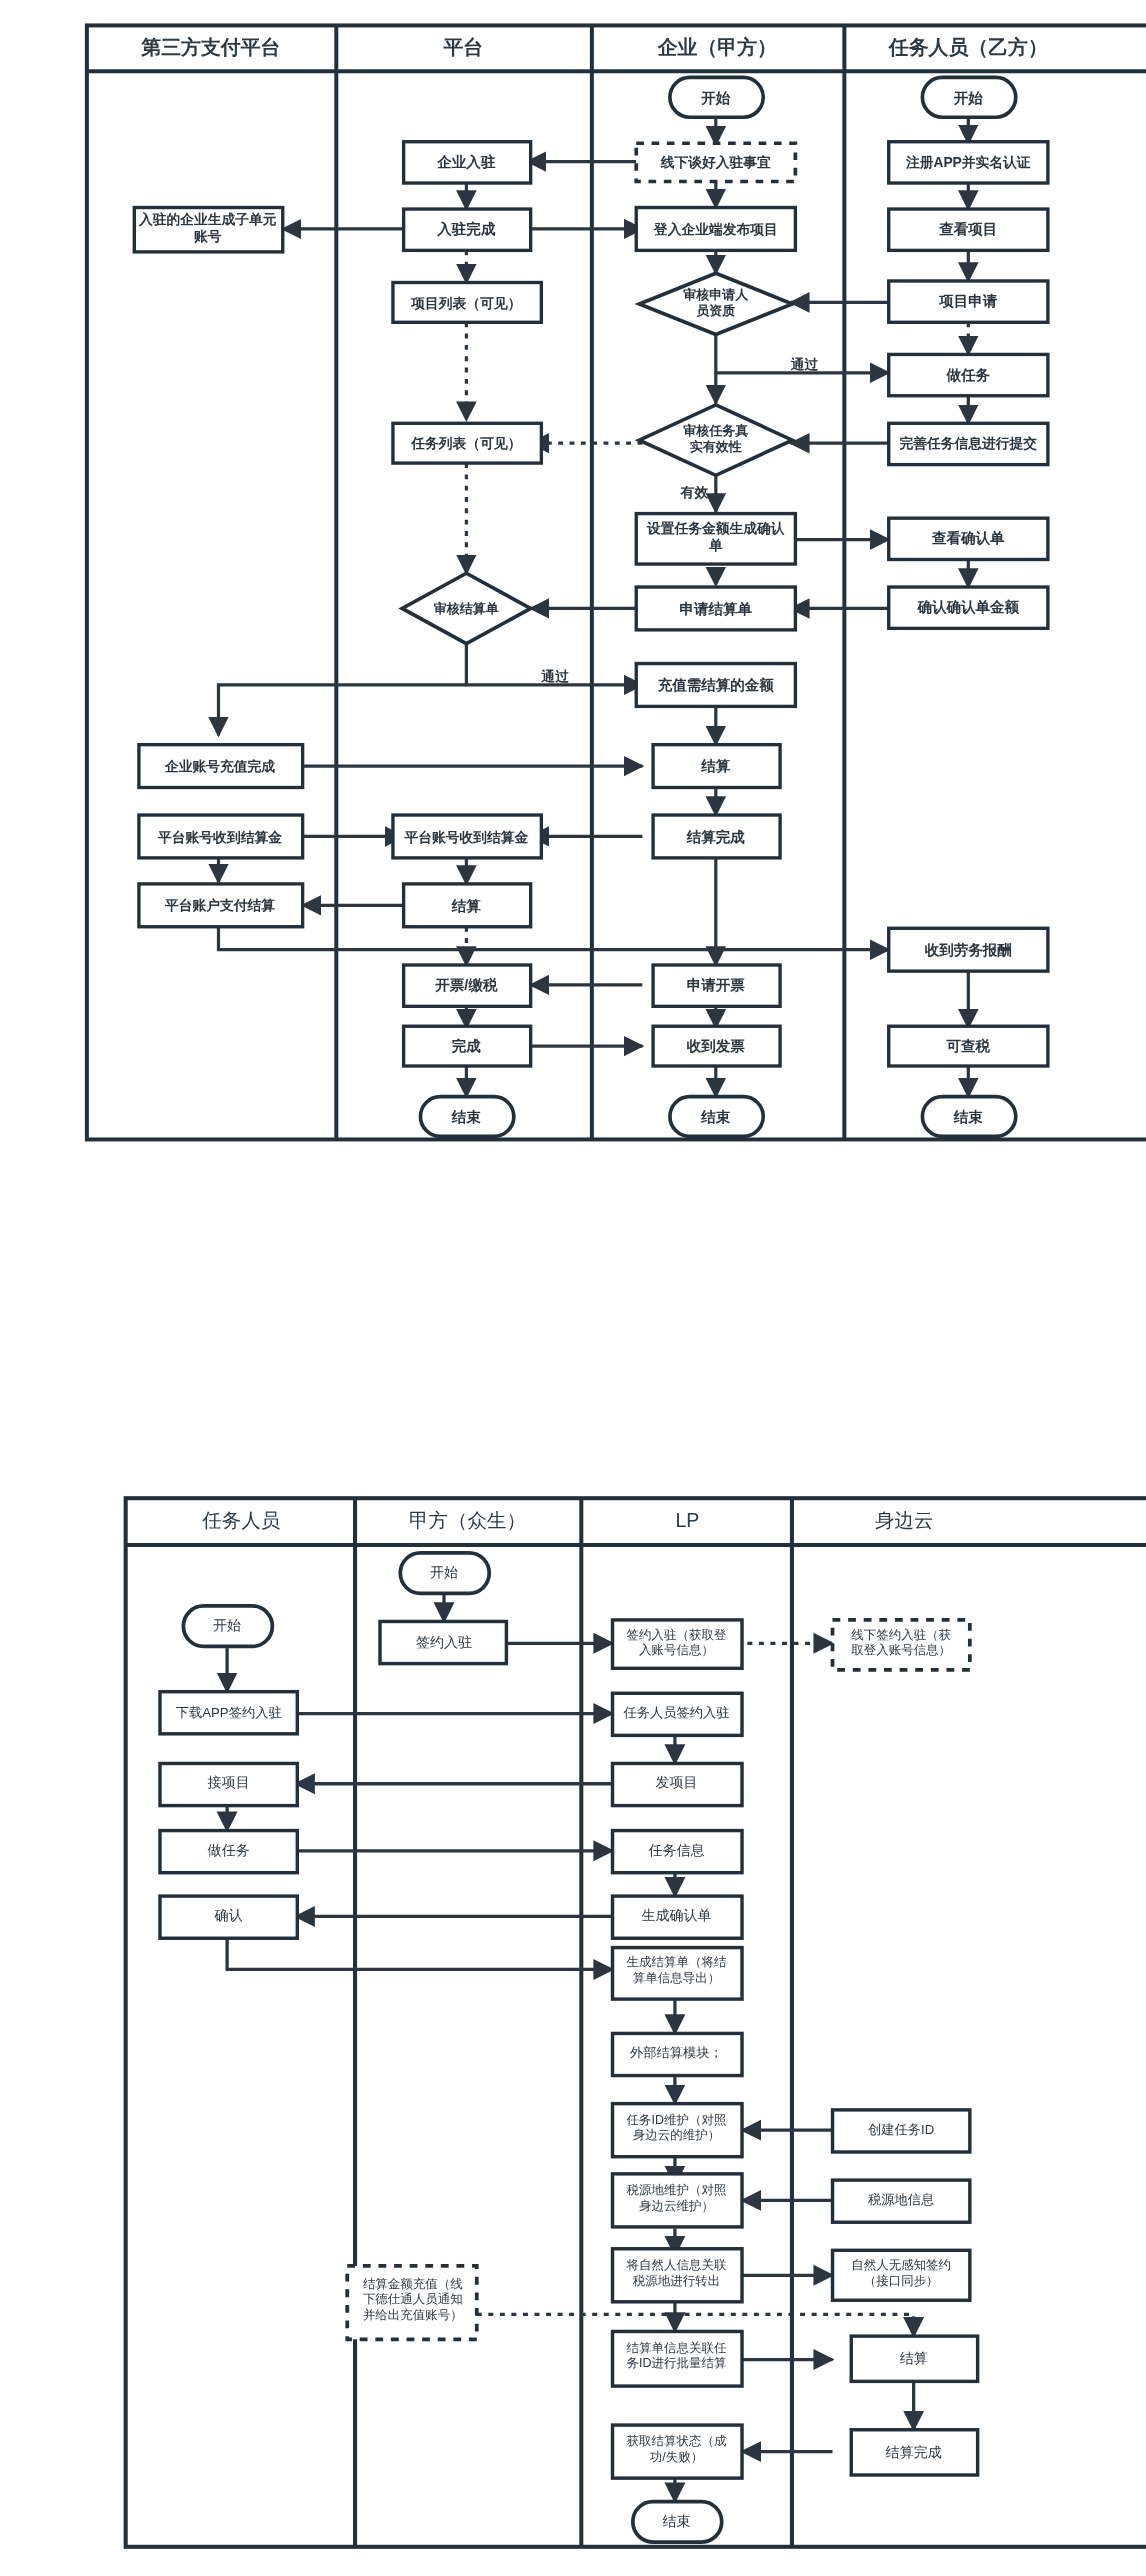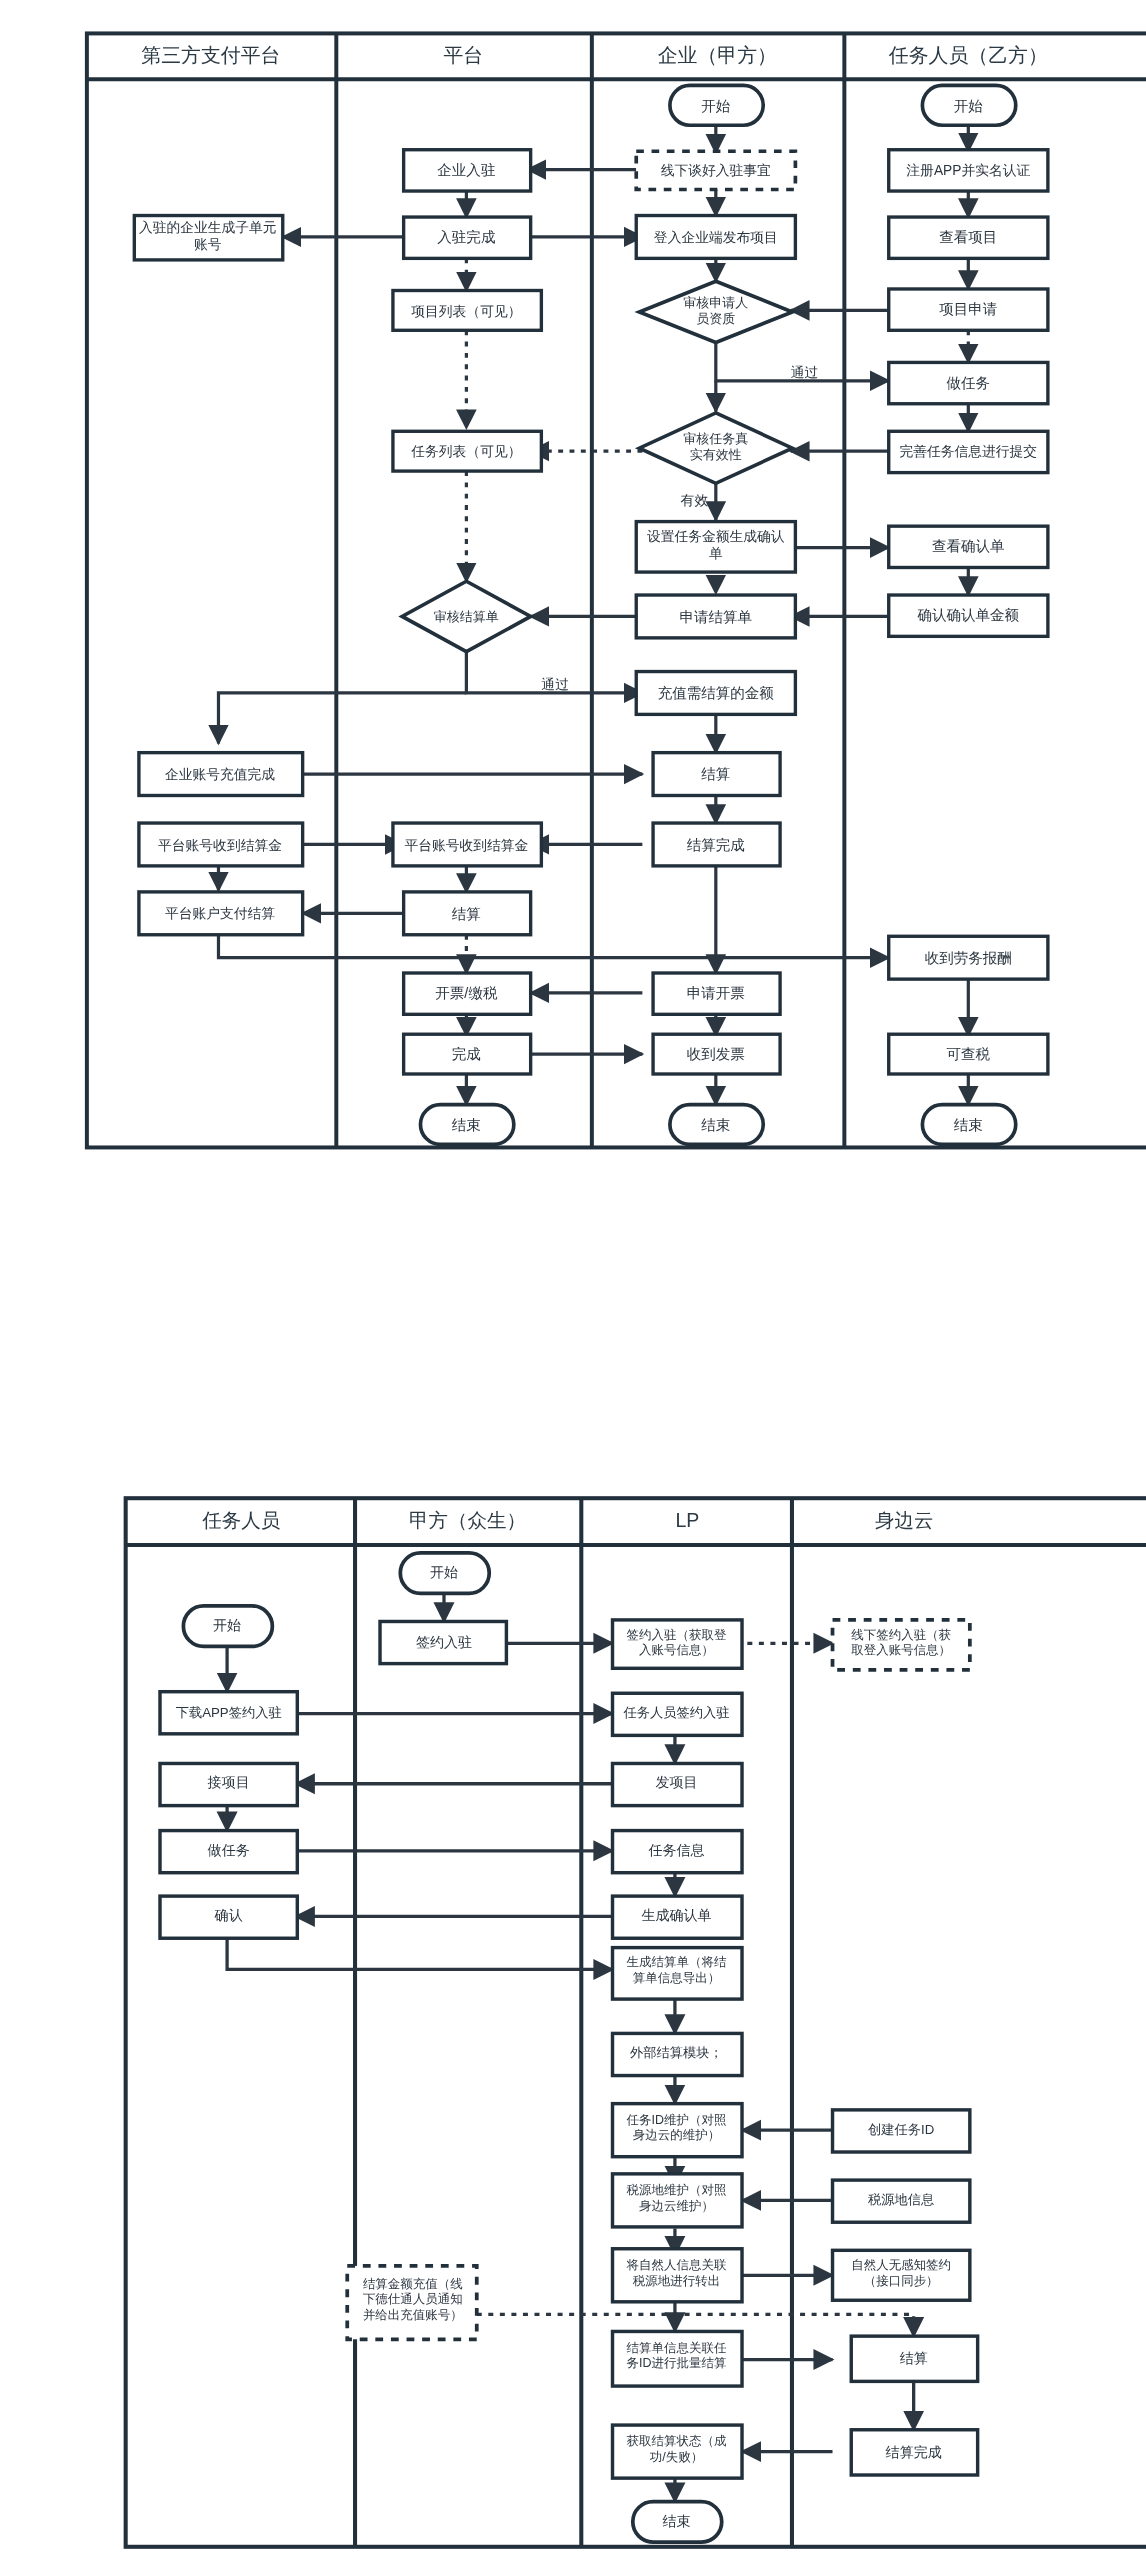--- a/index.html
+++ b/index.html
@@ -67,21 +67,21 @@
     fill: #2b3640;
     text-anchor: middle;
     dominant-baseline: middle;
   }
 </style>
 </head>
 <body>
 
 <div id="page">
 
-  <div class="diagram" style="left:0px; top:12px; width:989px; height:1163px;">
+  <div class="diagram" style="left:0px; top:4px; width:989px; height:1163px;font-weight:bold;">
     <svg width="1147" height="1163" viewBox="0 0 680 760">
       <defs>
         <marker id="ah" viewBox="0 0 12 12" refX="10" refY="6" markerWidth="7" markerHeight="7" orient="auto-start-reverse">
           <path d="M0,0.5 L11,6 L0,11.5 z" fill="#2b3640"></path>
         </marker>
       </defs>
 
       <rect class="lane-frame" x="22" y="14" width="1728" height="728"></rect>
       <line class="lane-header-rule" x1="22" y1="44" x2="1750" y2="44"></line>
       <line class="lane-divider" x1="185" y1="14" x2="185" y2="742"></line>

